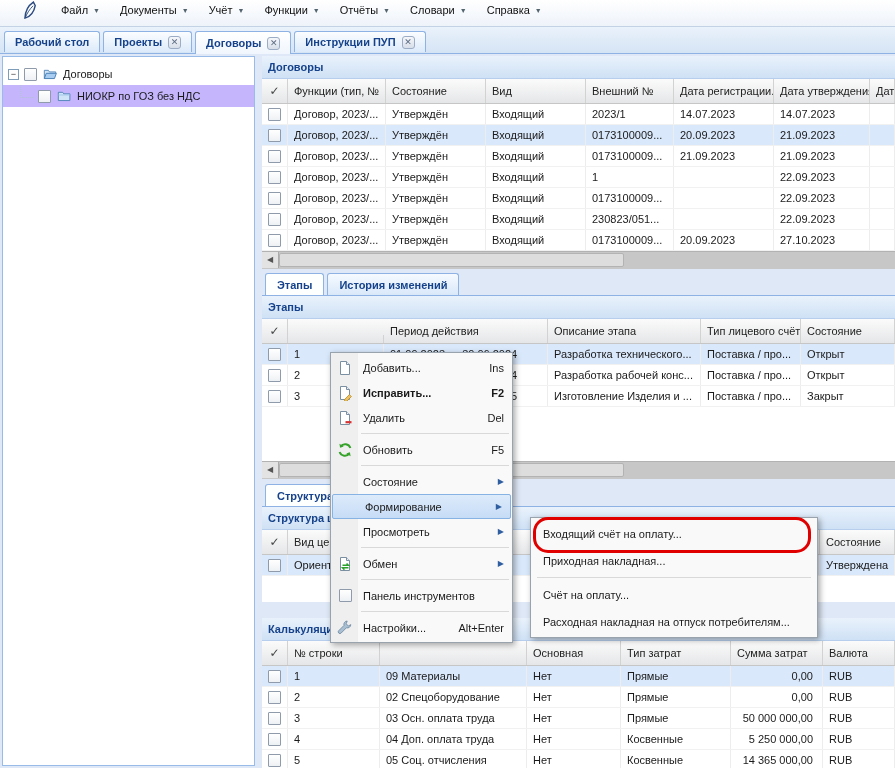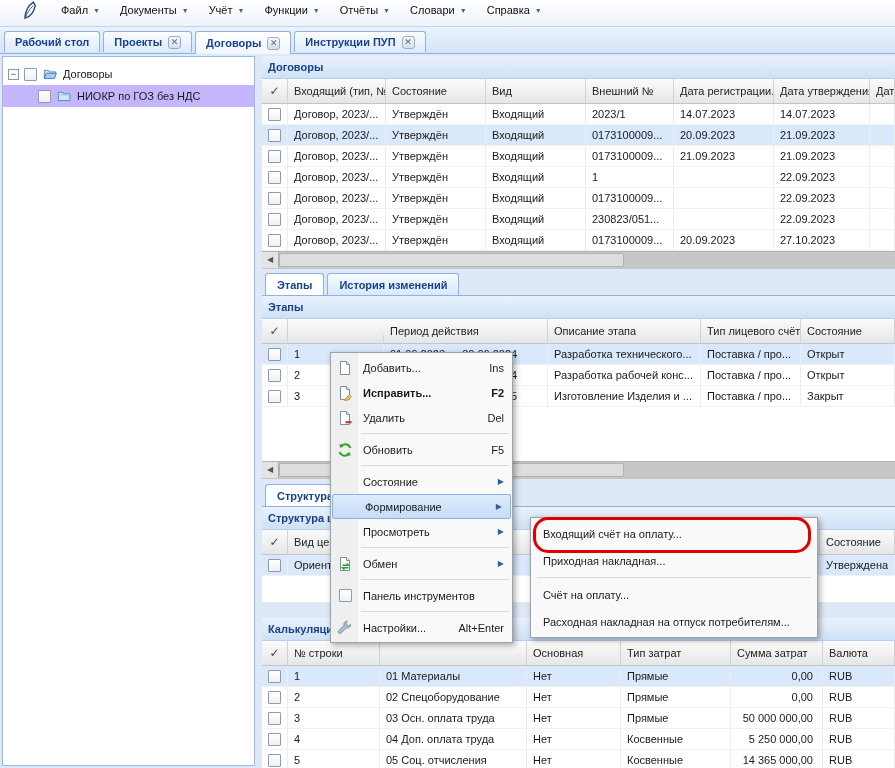--- a/index.html
+++ b/index.html
@@ -183,21 +183,21 @@
     </div>
   </div>
 
   <div class="rblock" style="top:56px;height:211px">
     <div class="panel-header">
       <span>Договоры</span>
     </div>
     <div id="grid-contracts">
         <div class="grid-hdr">
           <div class="hcell cbcell" style="width: 26px;">✓</div>
-          <div class="hcell" style="width: 98px;">Входящий (тип, №</div>
+          <div class="hcell" style="width: 98px;">Функции (тип, №</div>
           <div class="hcell" style="width: 100px;">Состояние</div>
           <div class="hcell" style="width: 100px;">Вид</div>
           <div class="hcell" style="width: 88px;">Внешний №</div>
           <div class="hcell" style="width: 100px;">Дата регистрации.</div>
           <div class="hcell" style="width: 96px;">Дата утверждения</div>
           <div class="hcell" style="width: 25px;">Дата</div>
         </div>
         <div class="grow">
           <div class="gcell cbcell" style="width: 26px;">
             <span class="cb"></span>
@@ -392,21 +392,21 @@
           <div class="hcell" style="width: 94px;">Основная</div>
           <div class="hcell" style="width: 110px;">Тип затрат</div>
           <div class="hcell" style="width: 92px;">Сумма затрат</div>
           <div class="hcell" style="width: 72px;">Валюта</div>
         </div>
         <div class="grow sel">
           <div class="gcell cbcell" style="width: 26px;">
             <span class="cb"></span>
           </div>
           <div class="gcell" style="width: 92px;">1</div>
-          <div class="gcell" style="width: 147px;">01 Материалы</div>
+          <div class="gcell" style="width: 147px;">09 Материалы</div>
           <div class="gcell" style="width: 94px;">Нет</div>
           <div class="gcell" style="width: 110px;">Прямые</div>
           <div class="gcell r" style="width: 92px;">0,00</div>
           <div class="gcell" style="width: 72px;">RUB</div>
         </div>
         <div class="grow">
           <div class="gcell cbcell" style="width: 26px;">
             <span class="cb"></span>
           </div>
           <div class="gcell" style="width: 92px;">2</div>

